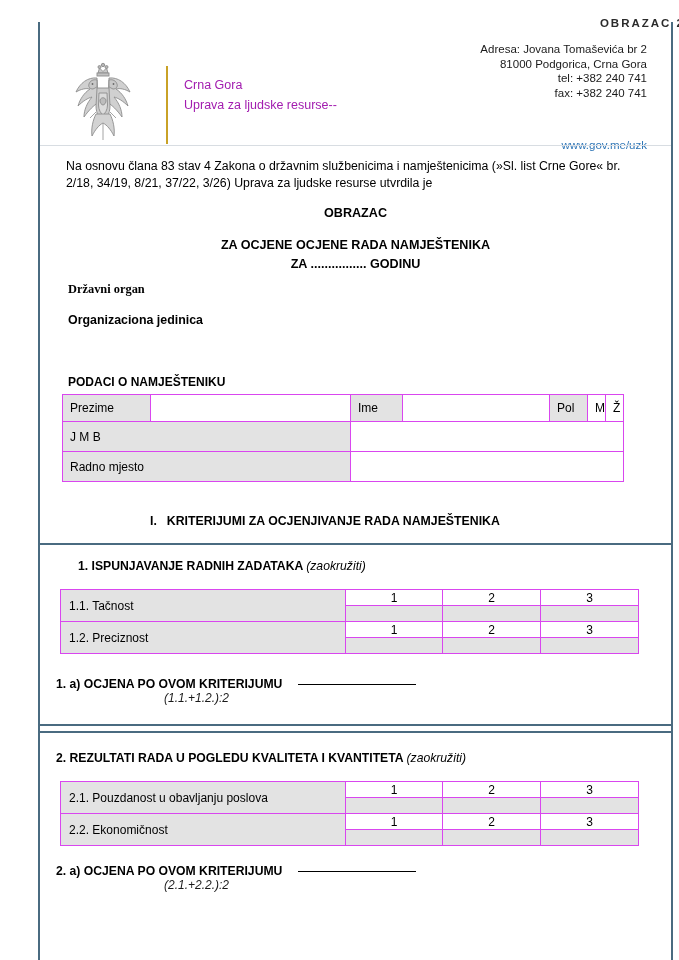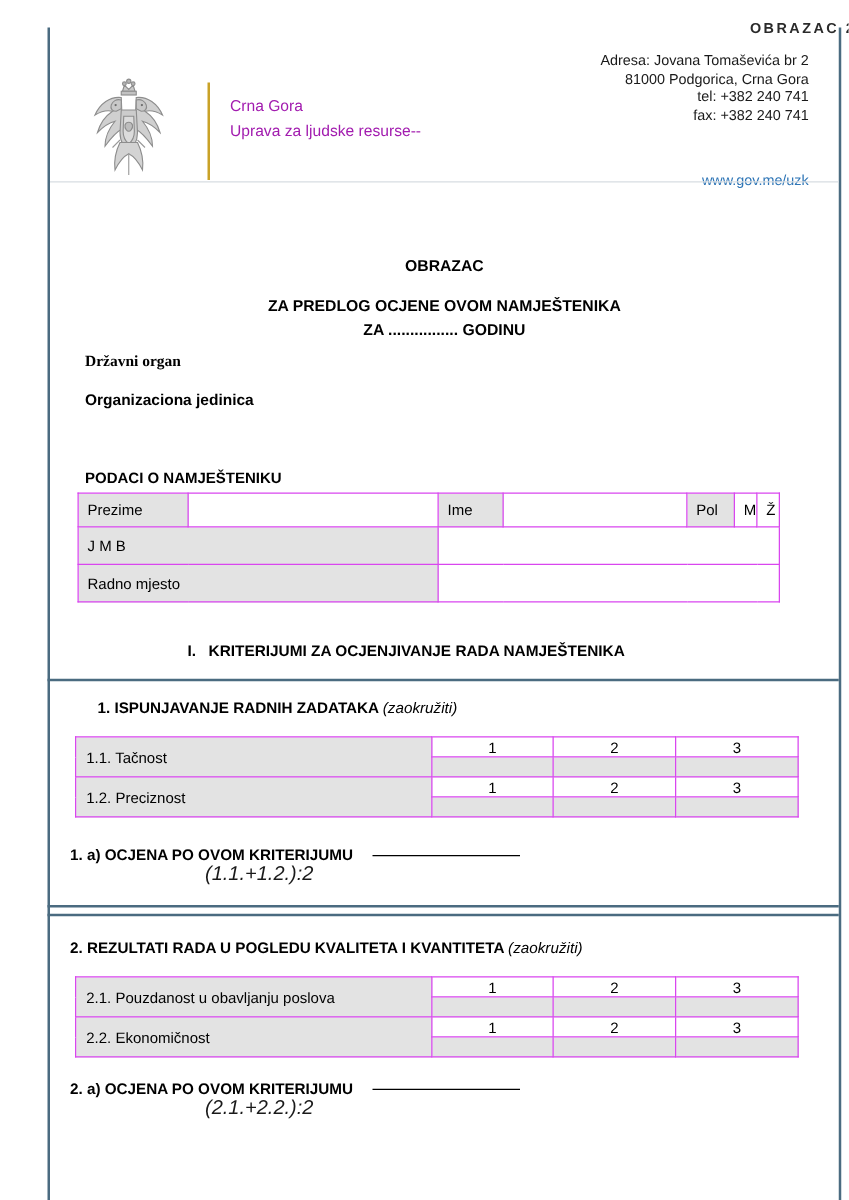--- a/index.html
+++ b/index.html
@@ -226,21 +226,21 @@
   .ocjena .rule {
     display: inline-block;
     width: 118px;
     border-bottom: 1.5px solid #000;
     margin-left: 16px;
     vertical-align: 3px;
     height: 11px;
   }
   .formula {
     position: absolute;
-    font-size: 16px;
+    font-size: 12px;
     font-style: italic;
     color: #1a1a1a;
   }
   .oc-1  { left: 56px; top: 673px; }
   .fm-1  { left: 164px; top: 691px; }
   .oc-2  { left: 56px; top: 860px; }
   .fm-2  { left: 164px; top: 878px; }
 </style>
 </head>
 <body>
@@ -300,25 +300,26 @@
       <div>Adresa: Jovana Tomaševića br 2</div>
       <div>81000 Podgorica, Crna Gora</div>
       <div>tel: +382 240 741</div>
       <div>fax: +382 240 741</div>
       <div class="web">www.gov.me/uzk</div>
     </div>
   </div>
 
   <div class="header-rule"></div>
 
+  <div class="body-text legal">Na osnovu člana 83 stav 4 Zakona o državnim službenicima i namještenicima (»Sl. list Crne Gore« br. 2/18, 34/19, 8/21, 37/22, 3/26) Uprava za ljudske resurse utvrdila je</div>
 
   <div class="body-text obrazac t-center">OBRAZAC</div>
 
   <div class="body-text title-main t-center">
-    <div>ZA PREDLOG OCJENE OVOM NAMJEŠTENIKA</div>
+    <div>ZA OCJENE OCJENE RADA NAMJEŠTENIKA</div>
     <div>ZA ................ GODINU</div>
   </div>
 
   <div class="field-label lbl-organ">Državni organ</div>
   <div class="field-label lbl-jedin">Organizaciona jedinica</div>
 
   <div class="field-label lbl-podaci">PODACI O NAMJEŠTENIKU</div>
 
   <table class="tbl tbl-personal">
     <colgroup>

